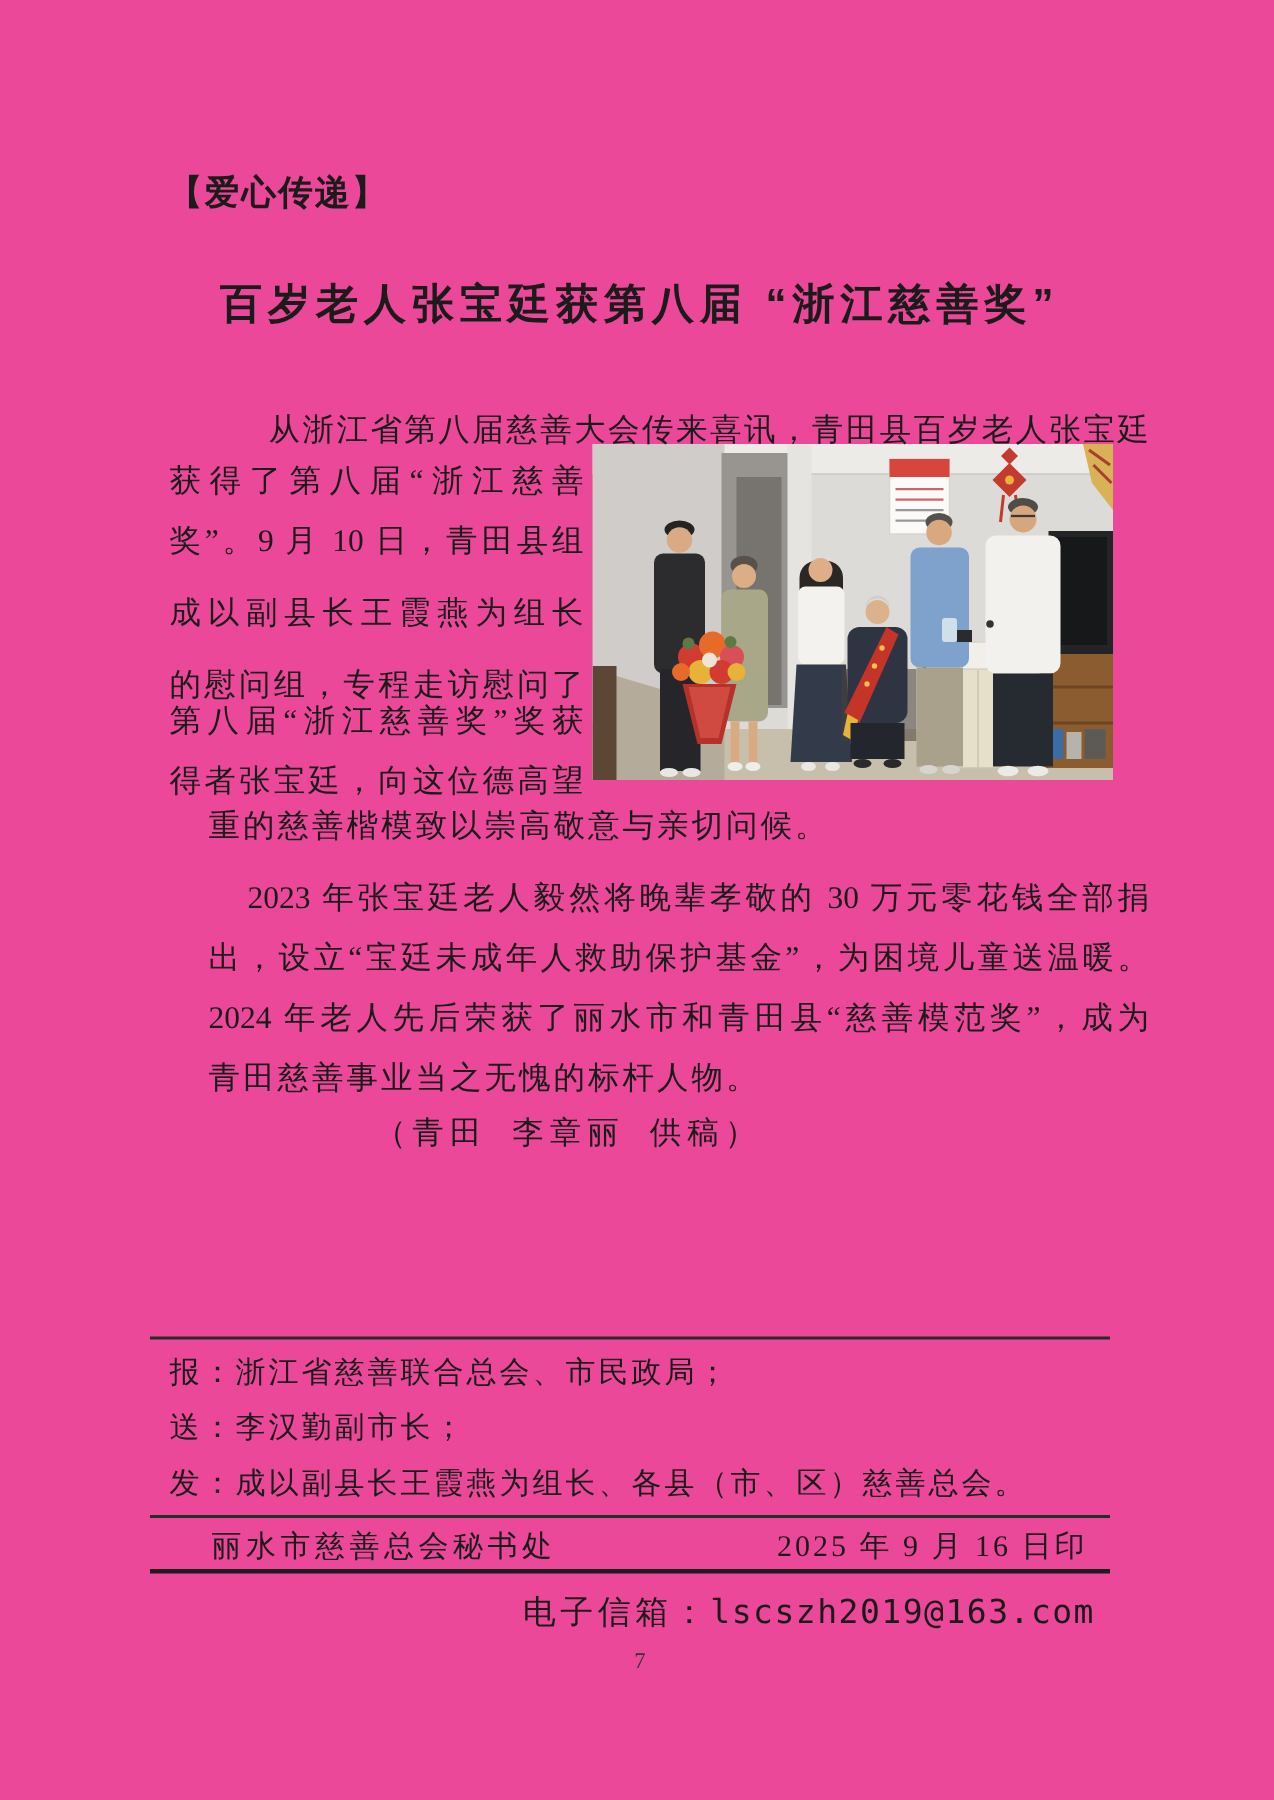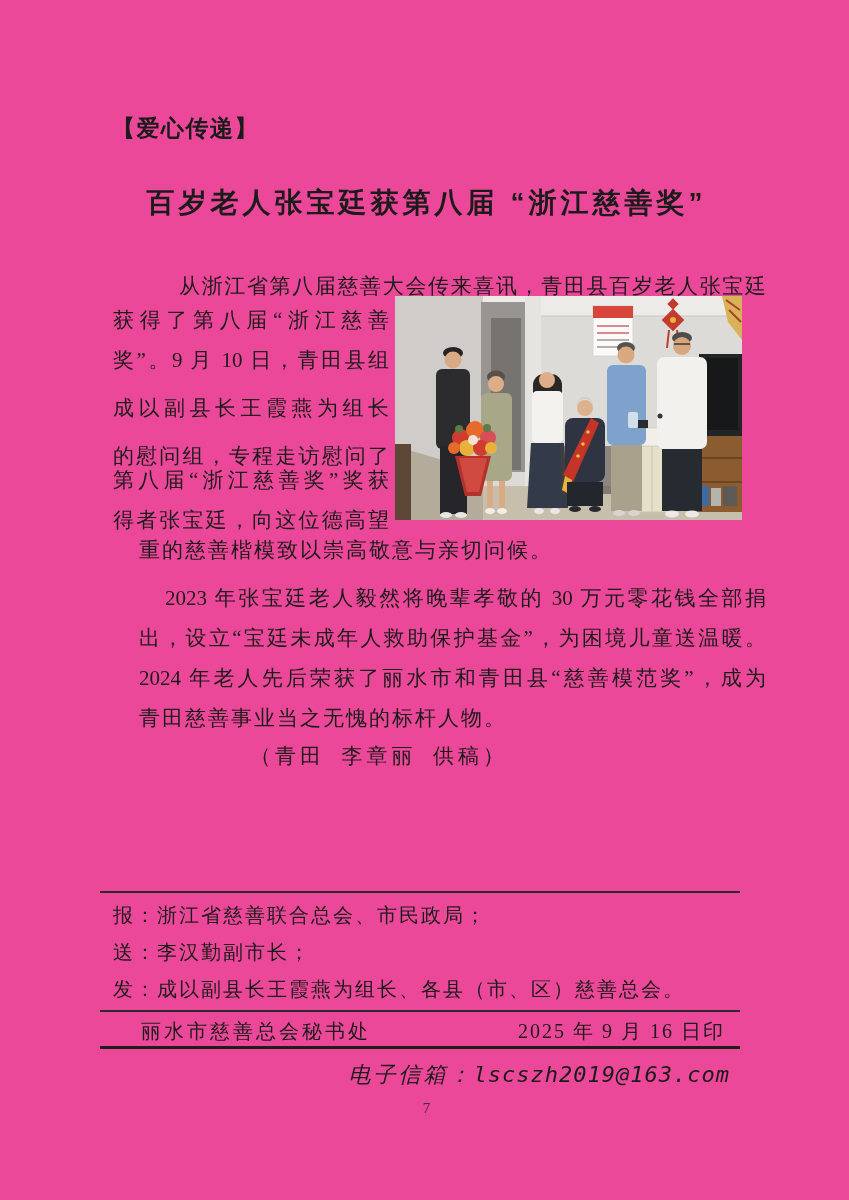--- a/index.html
+++ b/index.html
@@ -35,21 +35,21 @@
   .rule{position:absolute;left:100px;width:640px;background:#2a2a2a;}
   .rule-1{top:891px;height:2px;}
   .rule-2{top:1010px;height:2px;}
   .rule-3{top:1046px;height:3px;background:#1d1d1d;}
   .froW{position:absolute;left:113px;width:627px;font-size:20px;line-height:26px;letter-spacing:2px;}
   .fro-1{top:902px;}
   .fro-2{top:939px;}
   .fro-3{top:976px;}
   .issuer{position:absolute;left:113px;top:1018px;font-size:20px;line-height:26px;letter-spacing:3px;margin-left:28px;}
   .printdate{position:absolute;left:400px;top:1018px;width:325px;font-size:20px;line-height:26px;letter-spacing:2px;text-align:right;}
-  .email-row{position:absolute;left:113px;top:1060px;width:617px;font-size:22px;line-height:30px;text-align:right;font-style:italic;}
+  .email-row{position:absolute;left:113px;top:1060px;width:617px;font-size:22px;line-height:30px;text-align:right;}
   .email-label{letter-spacing:3px;}
   .email-addr{font-family:"DejaVu Sans Mono","Liberation Mono",monospace;letter-spacing:1px;}
   .page-number{position:absolute;left:113px;top:1096px;width:627px;text-align:center;font-size:15px;line-height:24px;color:#333;}
 </style>
 </head>
 <body>
 
 <div class="page">
 
   <div class="section-tag">【爱心传递】</div>

